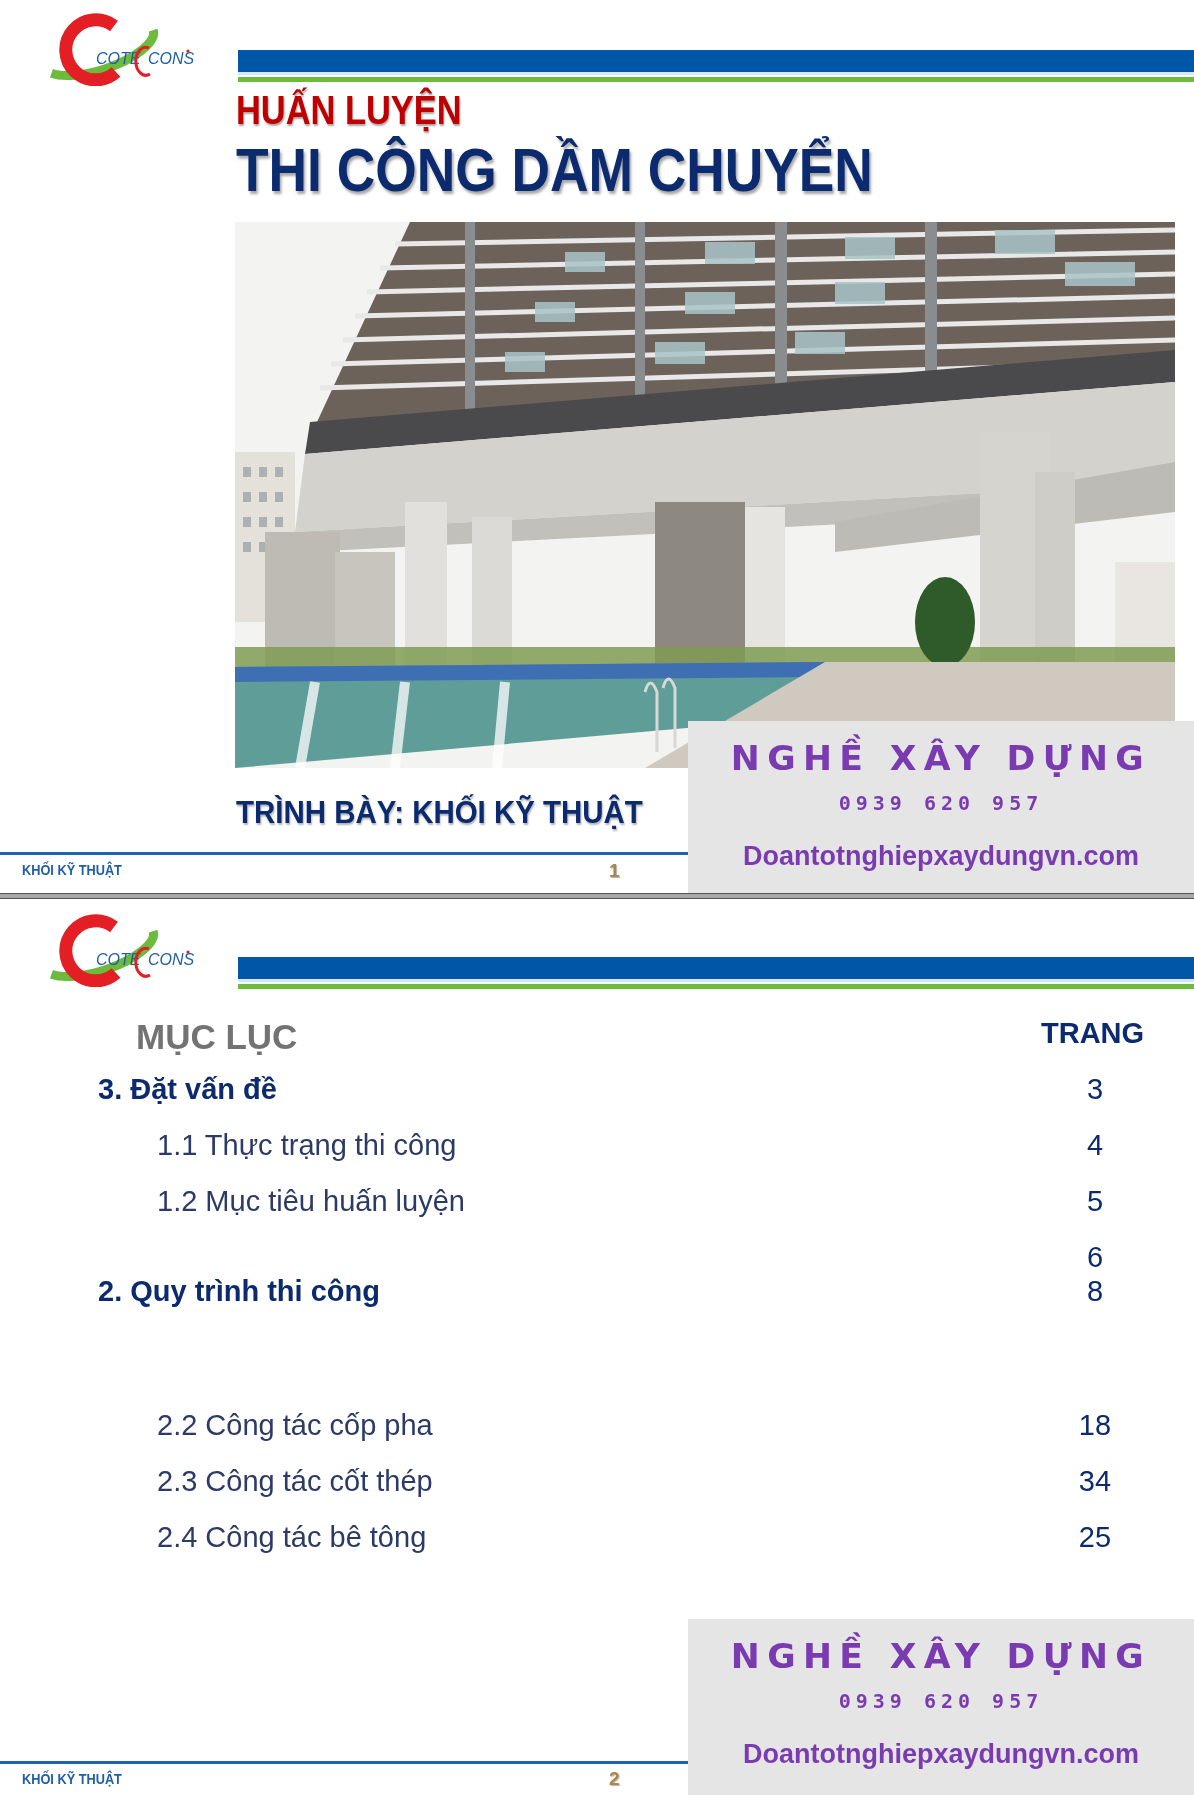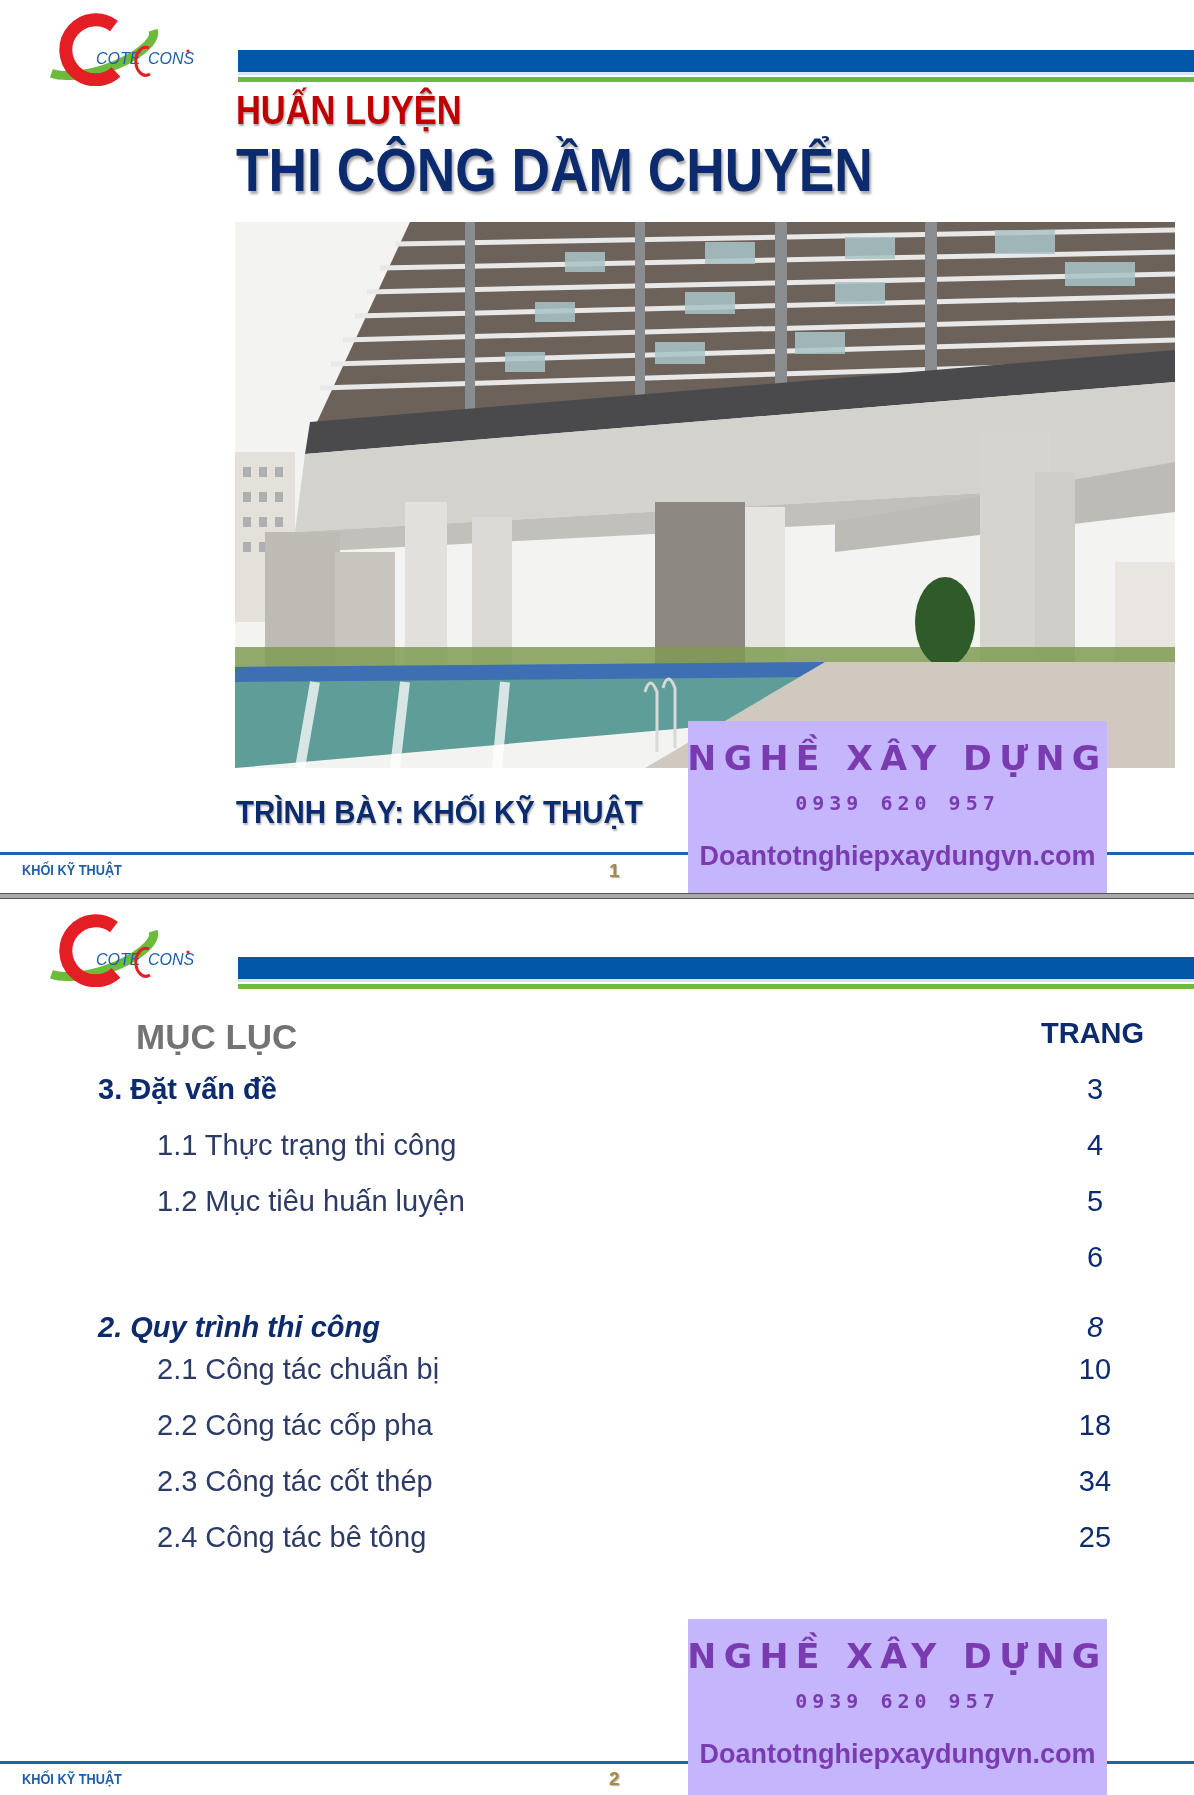--- a/index.html
+++ b/index.html
@@ -62,21 +62,21 @@
       position: absolute; left: 22px; font-weight: bold; font-size: 15px; color: #1f5fa8;
       transform: scaleX(0.85); transform-origin: left top; white-space: nowrap;
     }
     .footer-page {
       position: absolute; left: 609px; font-weight: bold; font-size: 19px; color: #a8894a;
       text-shadow: 1px 1px 1px rgba(0,0,0,0.3);
     }
 
     
     .wm {
-      position: absolute; left: 688px; width: 419px; background: #c4b5fd;
+      position: absolute; left: 688px; width: 506px; background: #e5e5e5;
       color: #7b3bb0; text-align: center;
     }
     .wm-title {
       position: absolute; left: 0; width: 100%; top: 18px;
       font-family: "DejaVu Sans", sans-serif; font-weight: bold; font-size: 33px; letter-spacing: 7px;
       transform: scaleX(1.05); transform-origin: center top; white-space: nowrap;
     }
     .wm-phone {
       position: absolute; left: 0; width: 100%; top: 70px;
       font-family: "DejaVu Sans Mono", monospace; font-weight: bold; font-size: 20px; letter-spacing: 5px;
@@ -254,27 +254,23 @@
     <span class="label">1.1 Thực trạng thi công</span>
     <span class="page">4</span>
   </div>
   <div class="toc-row lvl2" style="top:286px;">
     <span class="label">1.2  Mục tiêu huấn luyện</span>
     <span class="page">5</span>
   </div>
   <div class="toc-row lvl2" style="top:342px;">
     <span class="page">6</span>
   </div>
-  <div class="toc-row lvl1" style="top:412px;font-style:italic;">
+  <div class="toc-row lvl1" style="top:376px;">
     <span class="label">2. Quy trình thi công</span>
     <span class="page">8</span>
-  </div>
-  <div class="toc-row lvl2" style="top:454px;">
-    <span class="label">2.1  Công tác chuẩn bị</span>
-    <span class="page">10</span>
   </div>
   <div class="toc-row lvl2" style="top:510px;">
     <span class="label">2.2  Công tác cốp pha</span>
     <span class="page">18</span>
   </div>
   <div class="toc-row lvl2" style="top:566px;">
     <span class="label">2.3  Công tác cốt thép</span>
     <span class="page">34</span>
   </div>
   <div class="toc-row lvl2" style="top:622px;">

